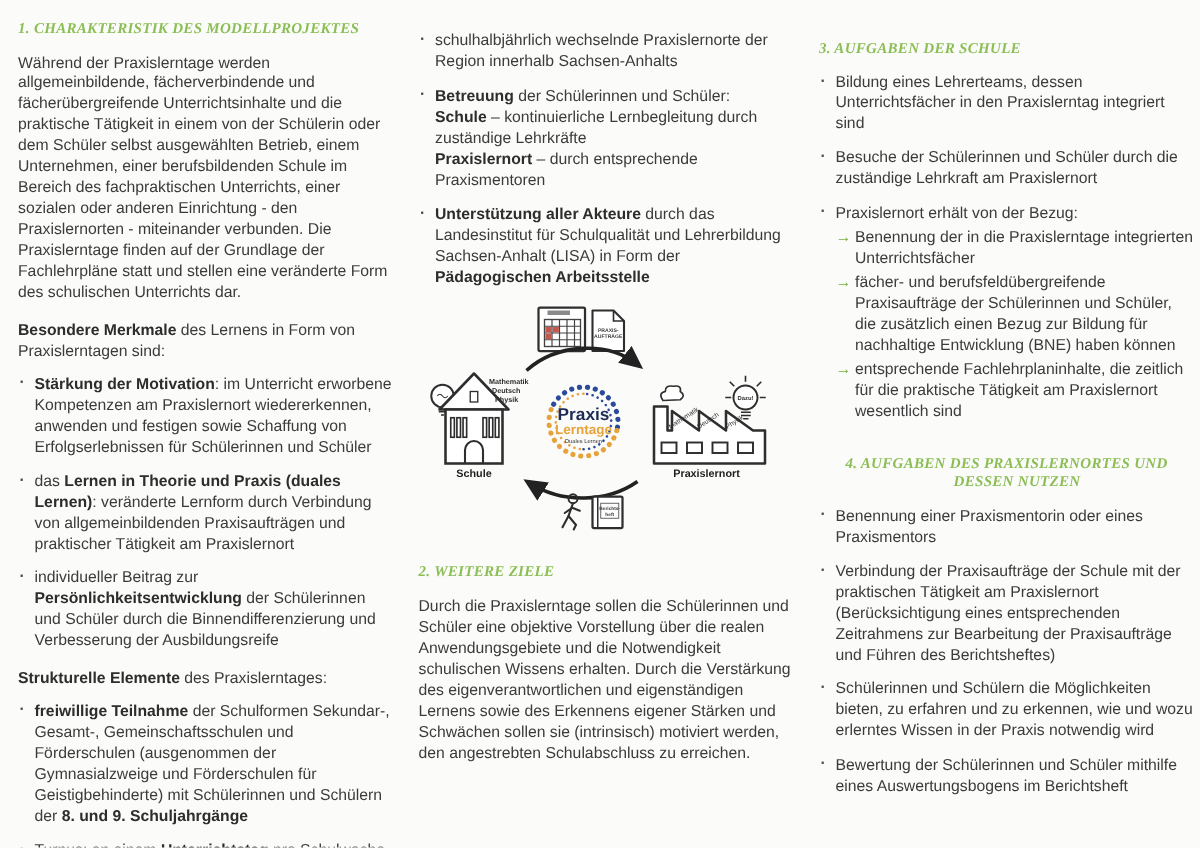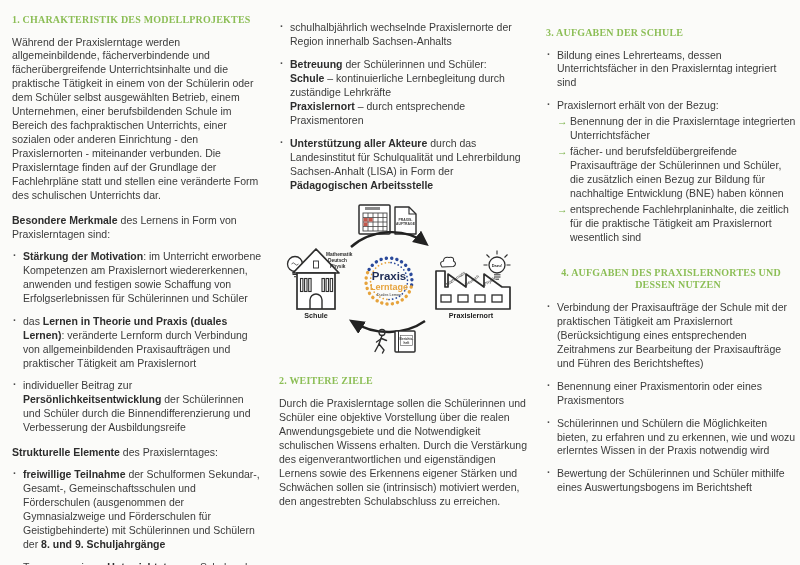--- a/index.html
+++ b/index.html
@@ -16,20 +16,21 @@
   .sec{
     font-family:"Liberation Serif", serif;
     font-weight:bold;
     font-size:10px;
     letter-spacing:.2px;
     color:#8cbe56;
     text-transform:uppercase;
     margin:0 0 9px 0;
     padding-left:14px;text-indent:-14px;
     line-height:1.25;
+    font-style:italic;
   }
   .para{margin:0 0 9px 0;}
   .lead{margin:11px 0 8px 0;}
   strong{color:#2d2d2d;}
   .bullets{margin:0;}
   .b-item{position:relative;padding-left:11px;margin-bottom:9px;}
   .b-item > .dot{position:absolute;left:1px;top:-1px;}
   .b-item > .dot::before{content:"·";font-weight:bold;color:#4a4a4a;}
   .sub-arrows{margin-top:2px;}
   .s-item{position:relative;padding-left:13px;margin-bottom:2px;}
@@ -170,33 +171,34 @@
     </div>
 
     <h2 class="sec">2. Weitere Ziele</h2>
     <p class="para">Durch die Praxislerntage sollen die Schülerinnen und Schüler eine objektive Vorstellung über die realen Anwendungsgebiete und die Notwendigkeit schulischen Wissens erhalten. Durch die Verstärkung des eigenverantwortlichen und eigenständigen Lernens sowie des Erkennens eigener Stärken und Schwächen sollen sie (intrinsisch) motiviert werden, den angestrebten Schulabschluss zu erreichen.</p>
   </div>
 
   <div class="col col-3">
     <h2 class="sec">3. Aufgaben der Schule</h2>
     <div class="bullets">
       <div class="b-item"><span class="dot"></span><span>Bildung eines Lehrerteams, dessen Unterrichtsfächer in den Praxislerntag integriert sind</span></div>
+      <div class="b-item"><span class="dot"></span><span>Besuche der Schülerinnen und Schüler durch die zuständige Lehrkraft am Praxislernort</span></div>
       <div class="b-item">
         <span class="dot"></span>
         <span>Praxislernort erhält von der Bezug:</span>
         <div class="sub-arrows">
           <div class="s-item"><span class="arr"></span><span>Benennung der in die Praxislerntage integrierten Unterrichtsfächer</span></div>
           <div class="s-item"><span class="arr"></span><span>fächer- und berufsfeldübergreifende Praxisaufträge der Schülerinnen und Schüler, die zusätzlich einen Bezug zur Bildung für nachhaltige Entwicklung (BNE) haben können</span></div>
           <div class="s-item"><span class="arr"></span><span>entsprechende Fachlehrplaninhalte, die zeitlich für die praktische Tätigkeit am Praxislernort wesentlich sind</span></div>
         </div>
       </div>
     </div>
 
     <h2 class="sec gap-top">4. Aufgaben des Praxislernortes und dessen Nutzen</h2>
     <div class="bullets">
+      <div class="b-item"><span class="dot"></span><span>Benennung einer Praxismentorin oder eines Praxismentors</span></div>
       <div class="b-item"><span class="dot"></span><span>Verbindung der Praxisaufträge der Schule mit der praktischen Tätigkeit am Praxislernort (Berücksichtigung eines entsprechenden Zeitrahmens zur Bearbeitung der Praxisaufträge und Führen des Berichtsheftes)</span></div>
-      <div class="b-item"><span class="dot"></span><span>Benennung einer Praxismentorin oder eines Praxismentors</span></div>
       <div class="b-item"><span class="dot"></span><span>Schülerinnen und Schülern die Möglichkeiten bieten, zu erfahren und zu erkennen, wie und wozu erlerntes Wissen in der Praxis notwendig wird</span></div>
       <div class="b-item"><span class="dot"></span><span>Bewertung der Schülerinnen und Schüler mithilfe eines Auswertungsbogens im Berichtsheft</span></div>
     </div>
   </div>
 
 </div>
 
 </body></html>

